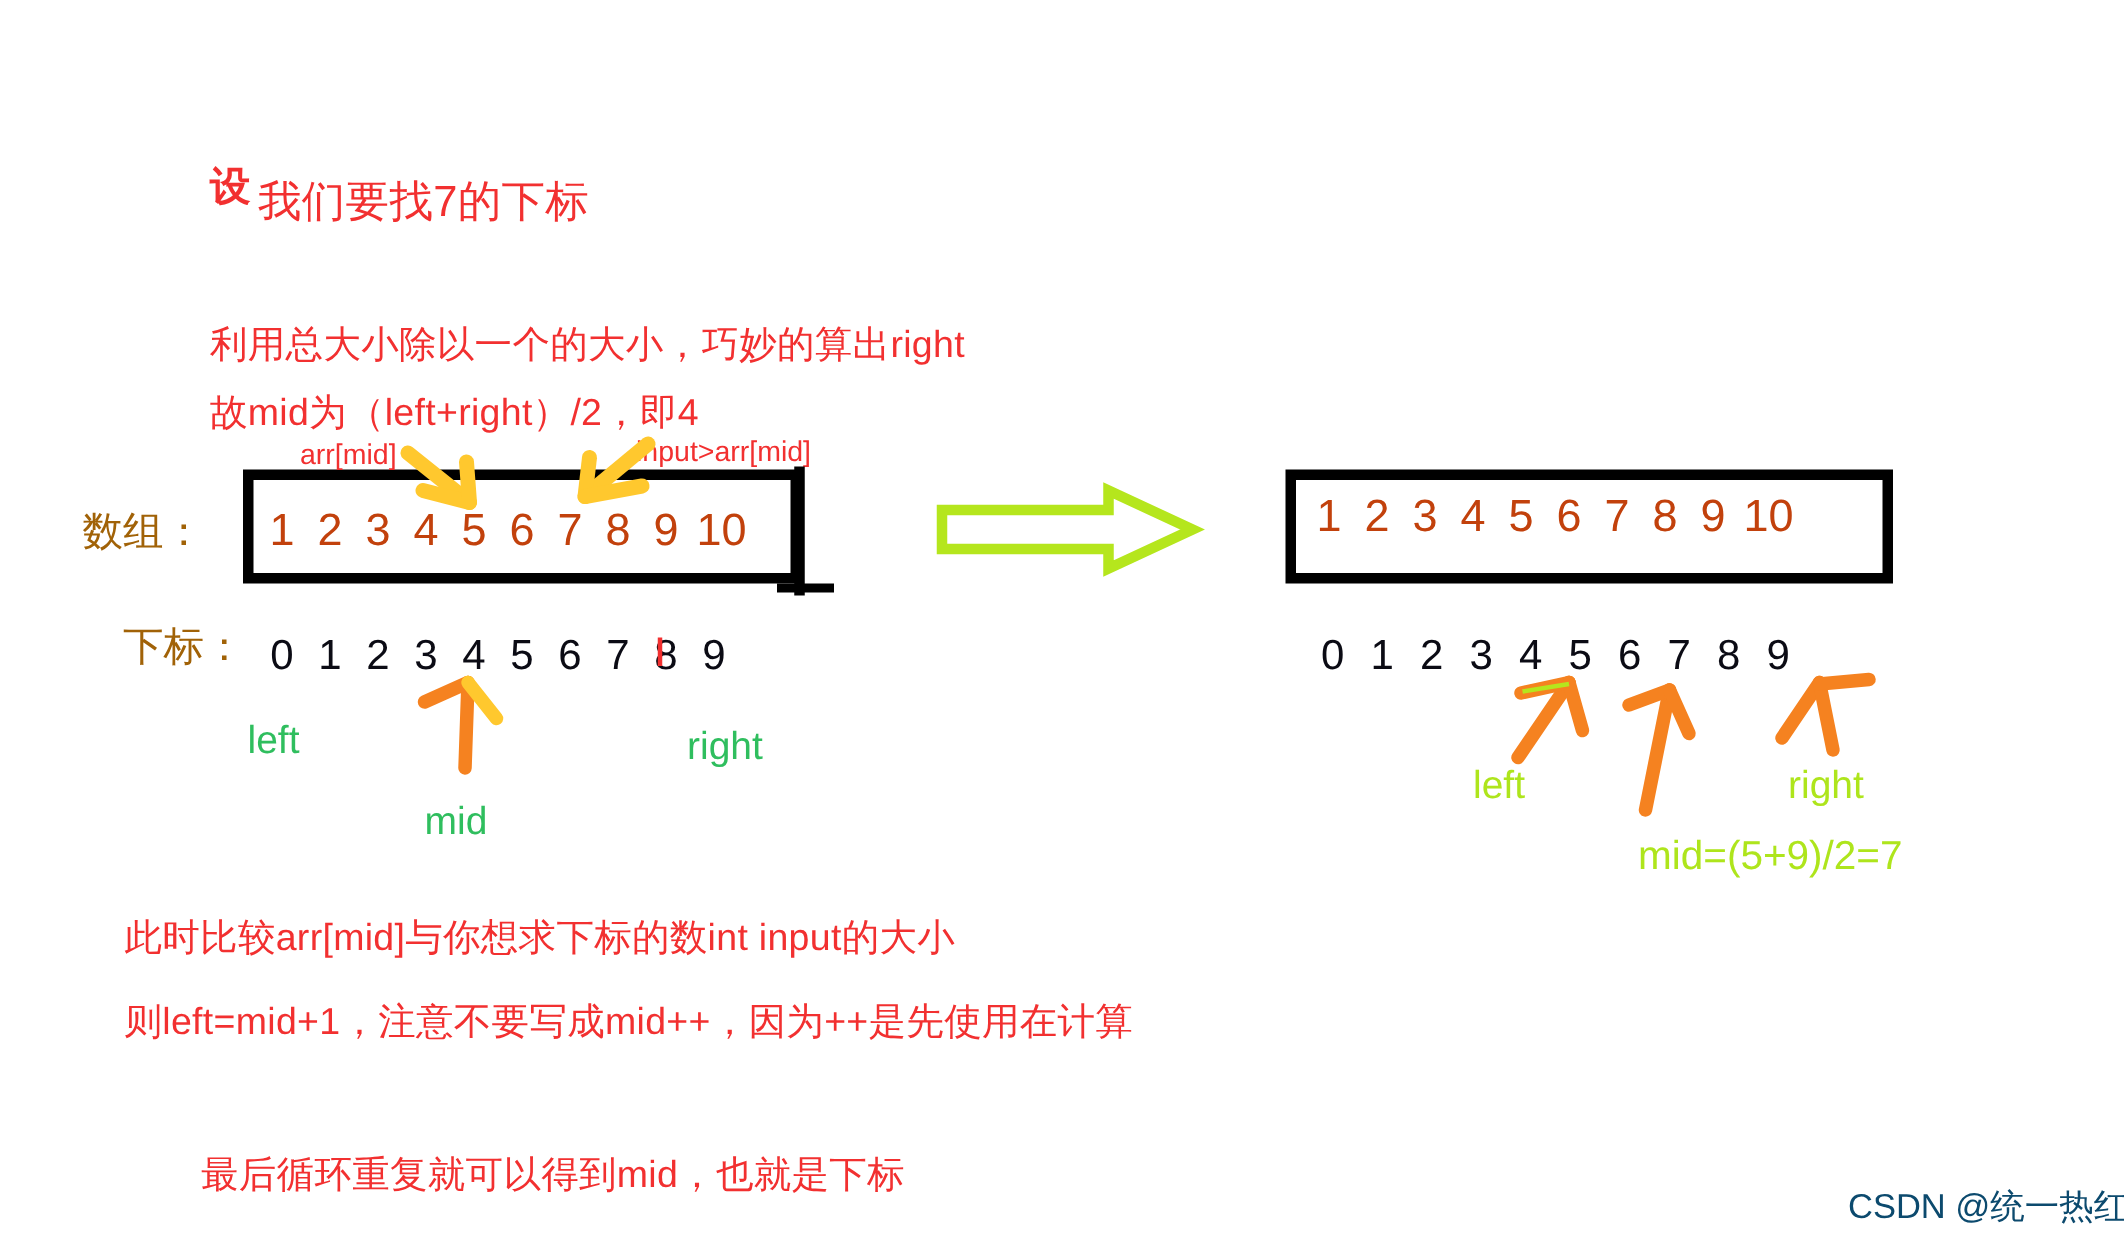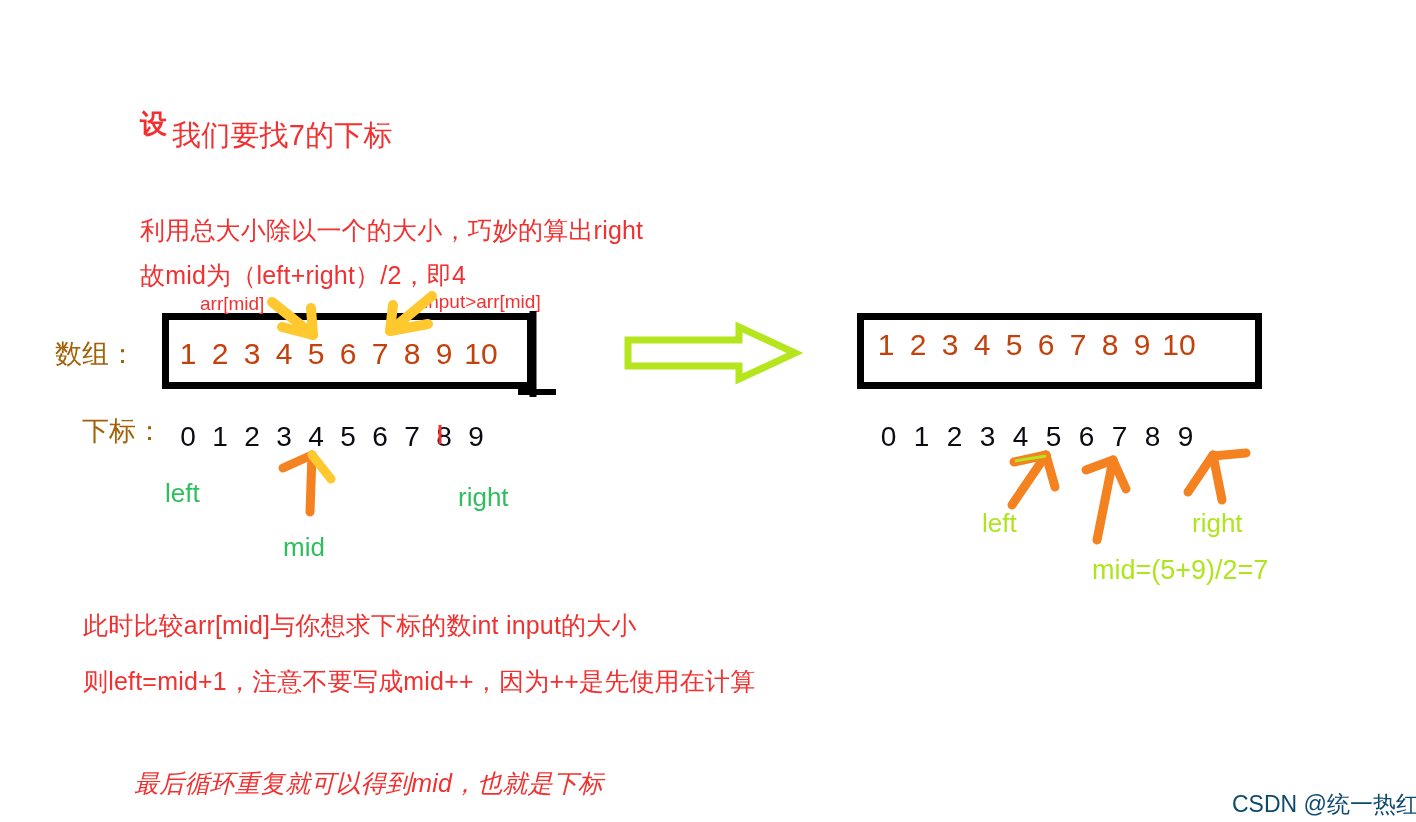--- a/index.html
+++ b/index.html
@@ -155,21 +155,21 @@
   </div>
 
   <div class="abs mk-lime" style="left:982px; top:510px;">left</div>
 
   <div class="abs mk-lime" style="left:1192px; top:510px;">right</div>
 
   <div class="abs mk-lime formula" style="left:1092px; top:557px;">mid=(5+9)/2=7</div>
 
   <div class="abs red-line" style="left:83px; top:612px;">此时比较arr[mid]与你想求下标的数int input的大小</div>
   <div class="abs red-line" style="left:83px; top:668px;">则left=mid+1，注意不要写成mid++，因为++是先使用在计算</div>
-  <div class="abs red-line" style="left:134px; top:770px;font-style:italic;">最后循环重复就可以得到mid，也就是下标</div>
+  <div class="abs red-line" style="left:134px; top:770px;">最后循环重复就可以得到mid，也就是下标</div>
 
   <div class="abs watermark" style="left:1232px; top:793px;">CSDN @统一热红茶</div>
 
   <svg class="overlay" viewBox="0 0 1416 822">
 
     <path d="M533,311 L533,397" stroke="#000000" stroke-width="7" fill="none"></path>
     <path d="M518,392 L556,392" stroke="#000000" stroke-width="6" fill="none"></path>
 
     <g>
       <path d="M272,302 L312,334" stroke="#ffc82e" stroke-width="10" stroke-linecap="round" fill="none"></path>

